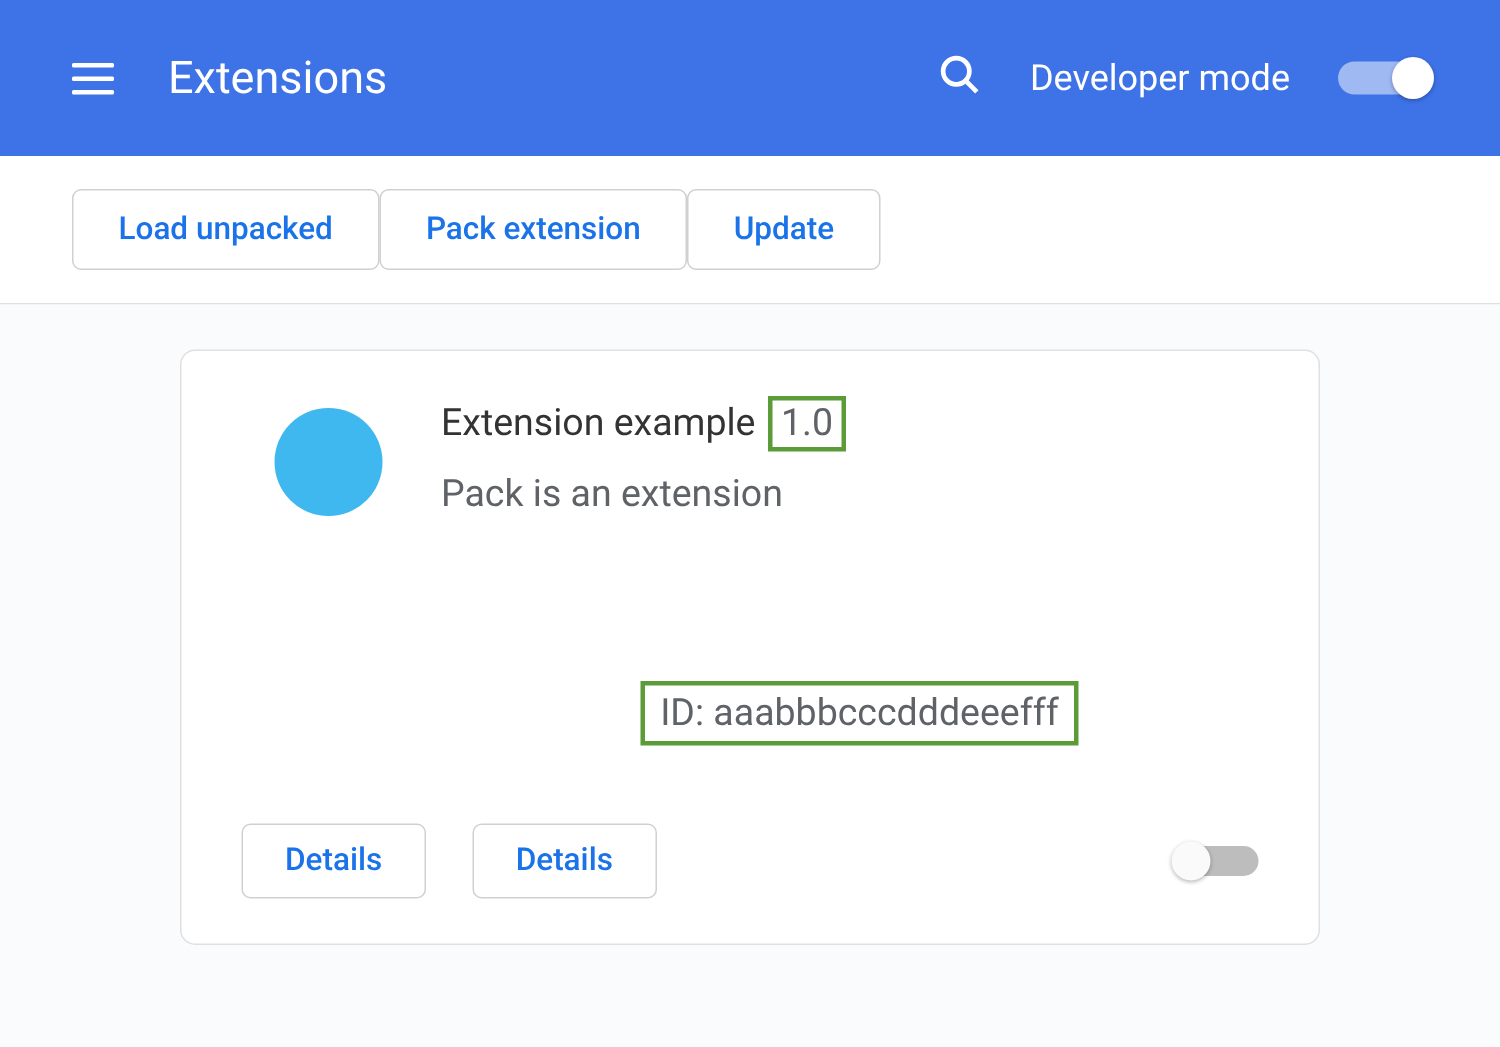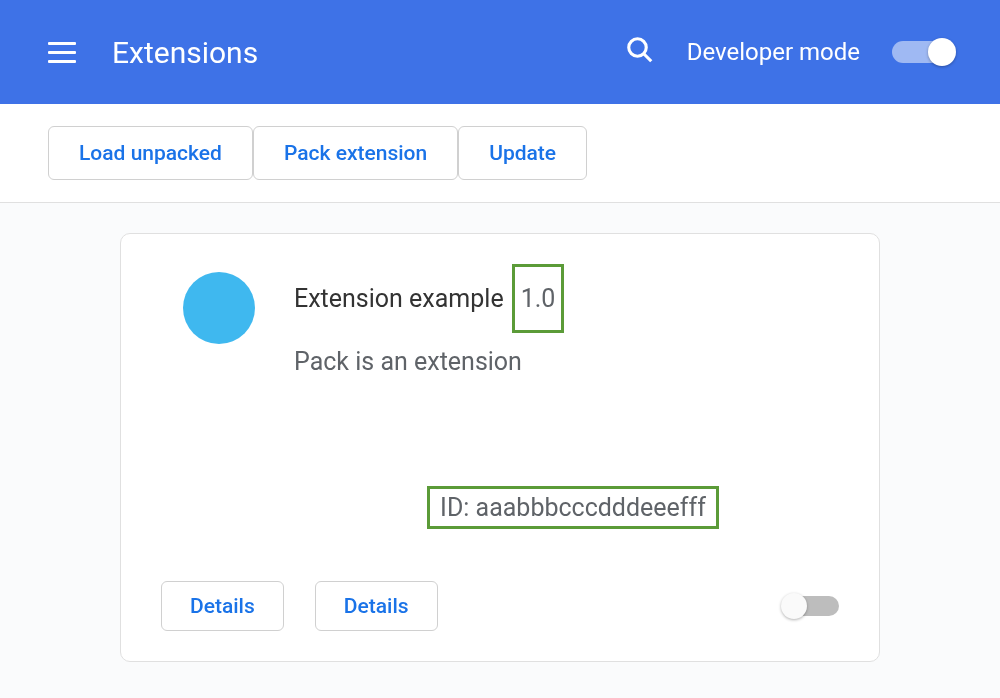--- a/index.html
+++ b/index.html
@@ -146,21 +146,21 @@
       color: #333;
       margin-bottom: 14px;
     }
     
     .ext-name {
       margin-right: 8px;
     }
     
     .version-box {
       border: 3px solid #5b9b38;
-      padding: 17px 6px;
+      padding: 1px 6px;
       color: #5f6368;
       font-size: 25px;
       text-align: right;
     }
     
     .ext-desc {
       font-size: 25px;
       color: #5f6368;
     }
     

